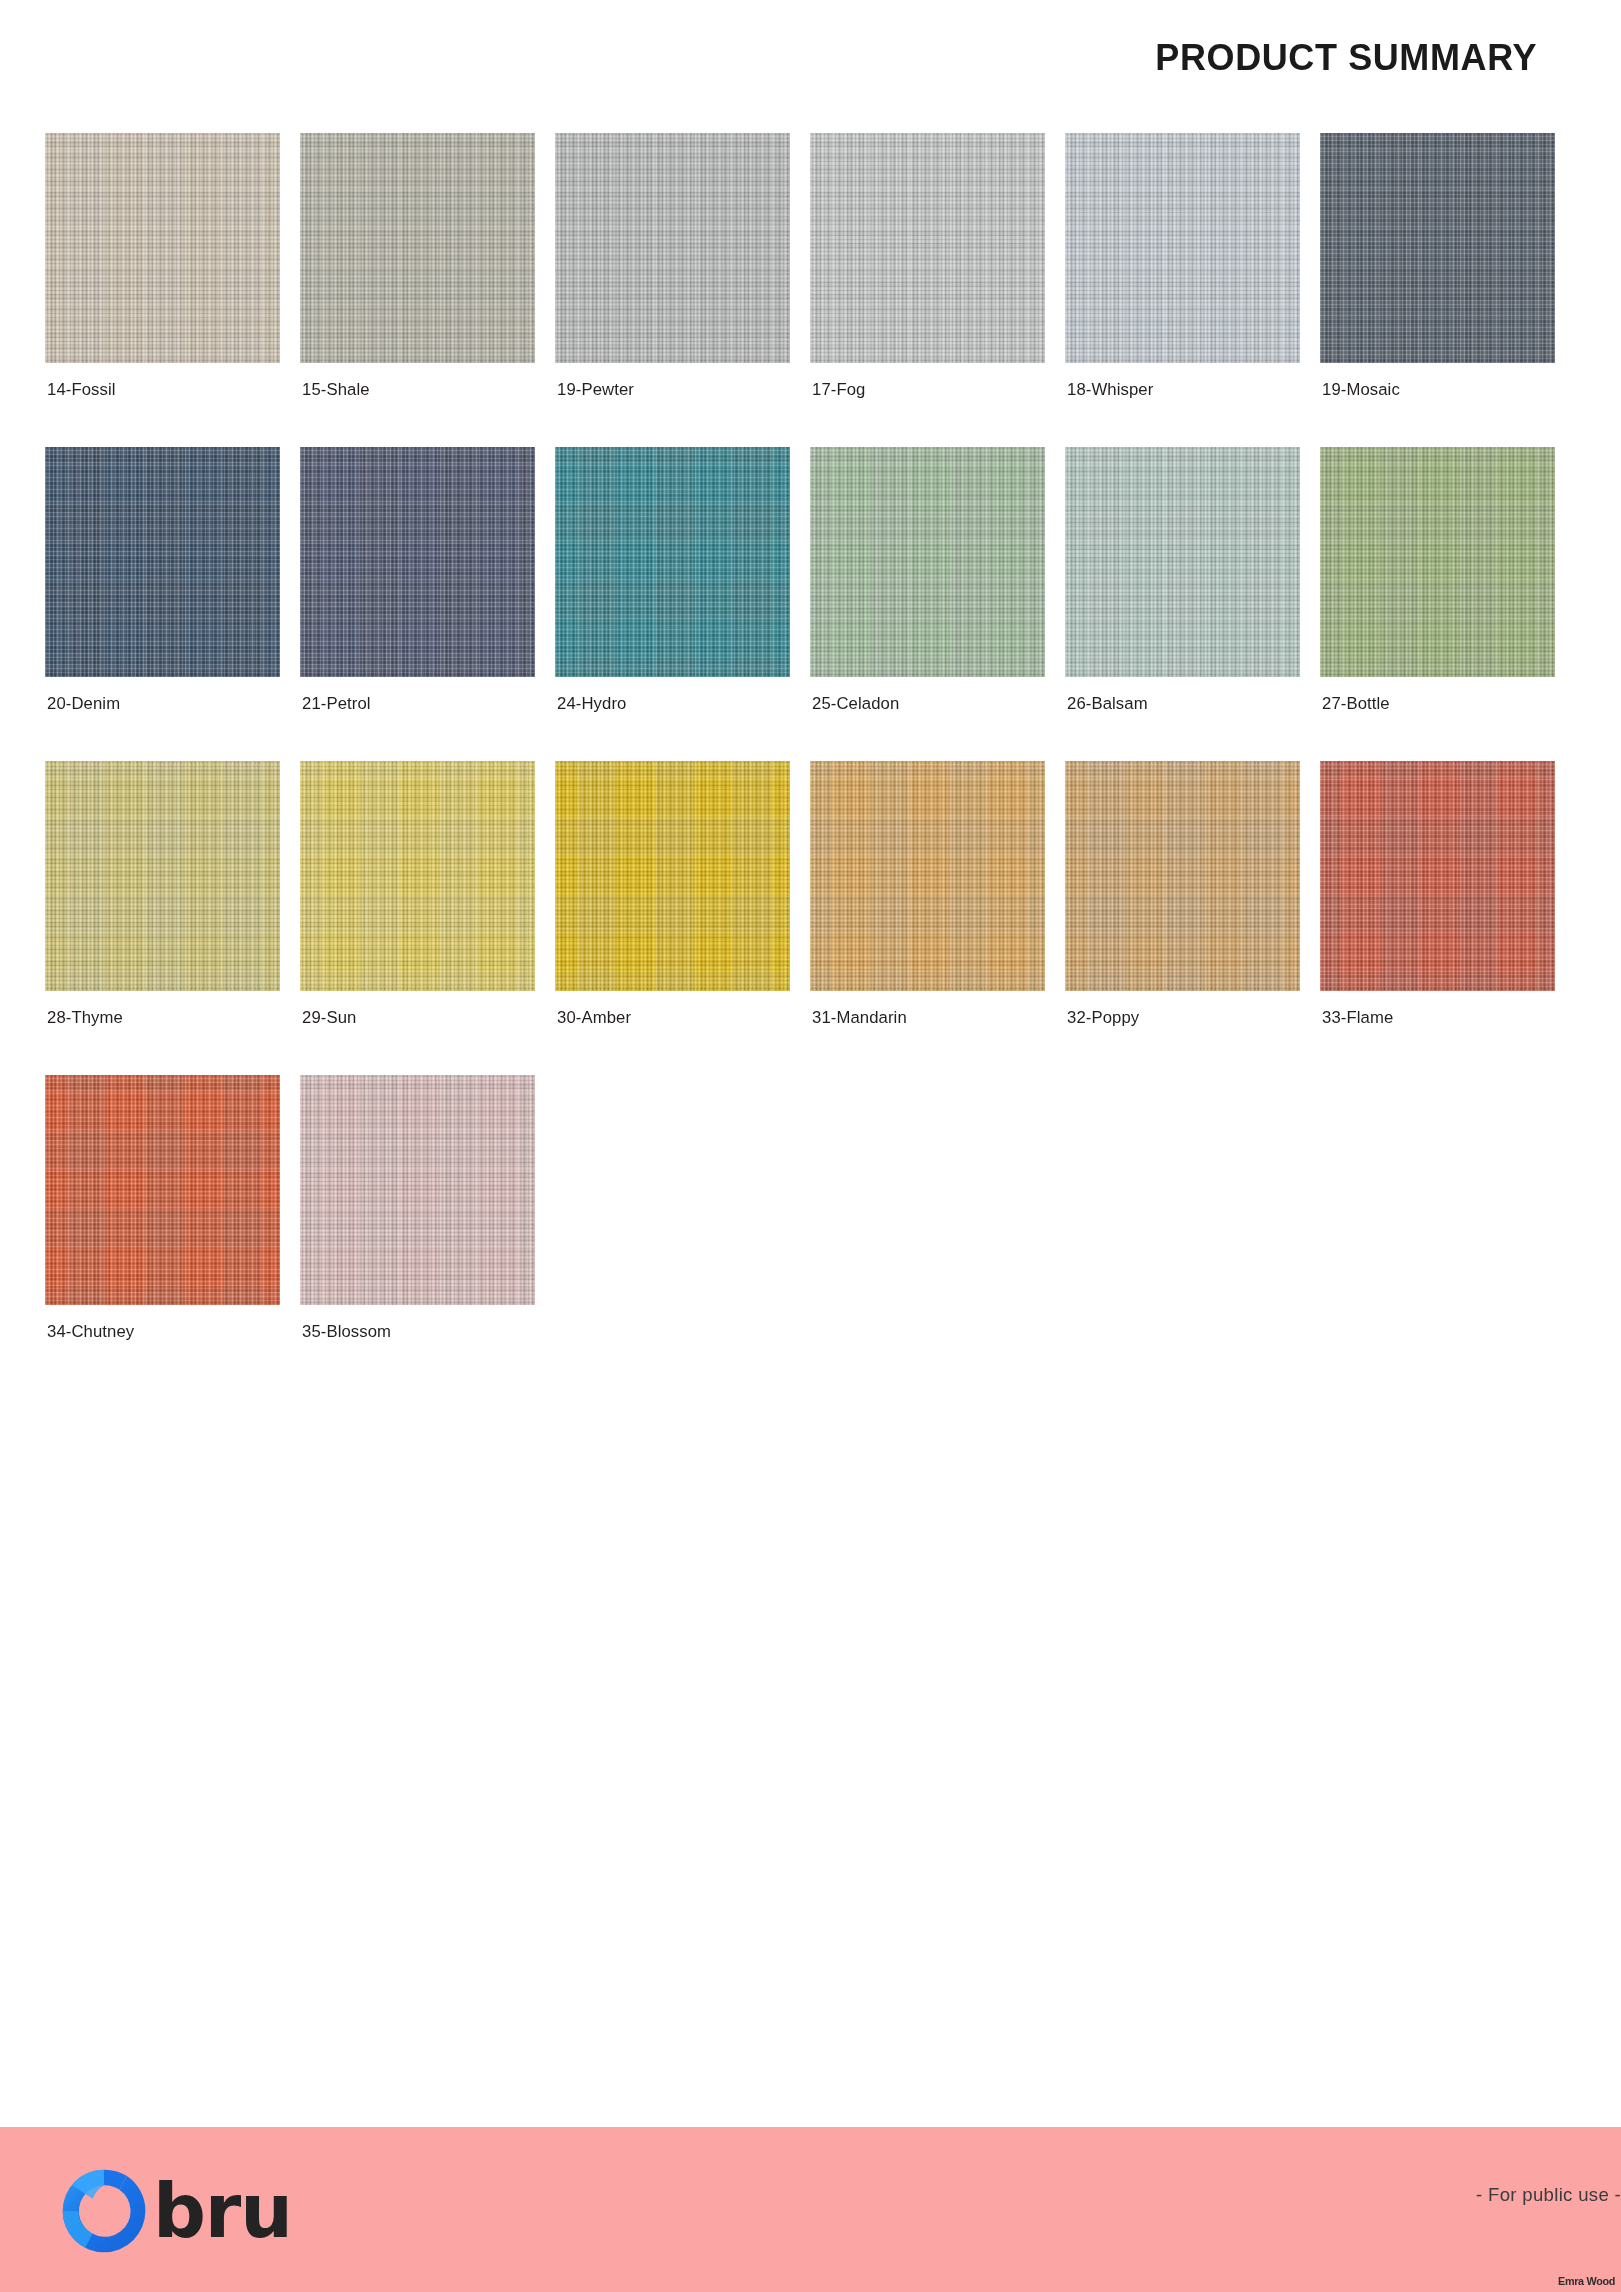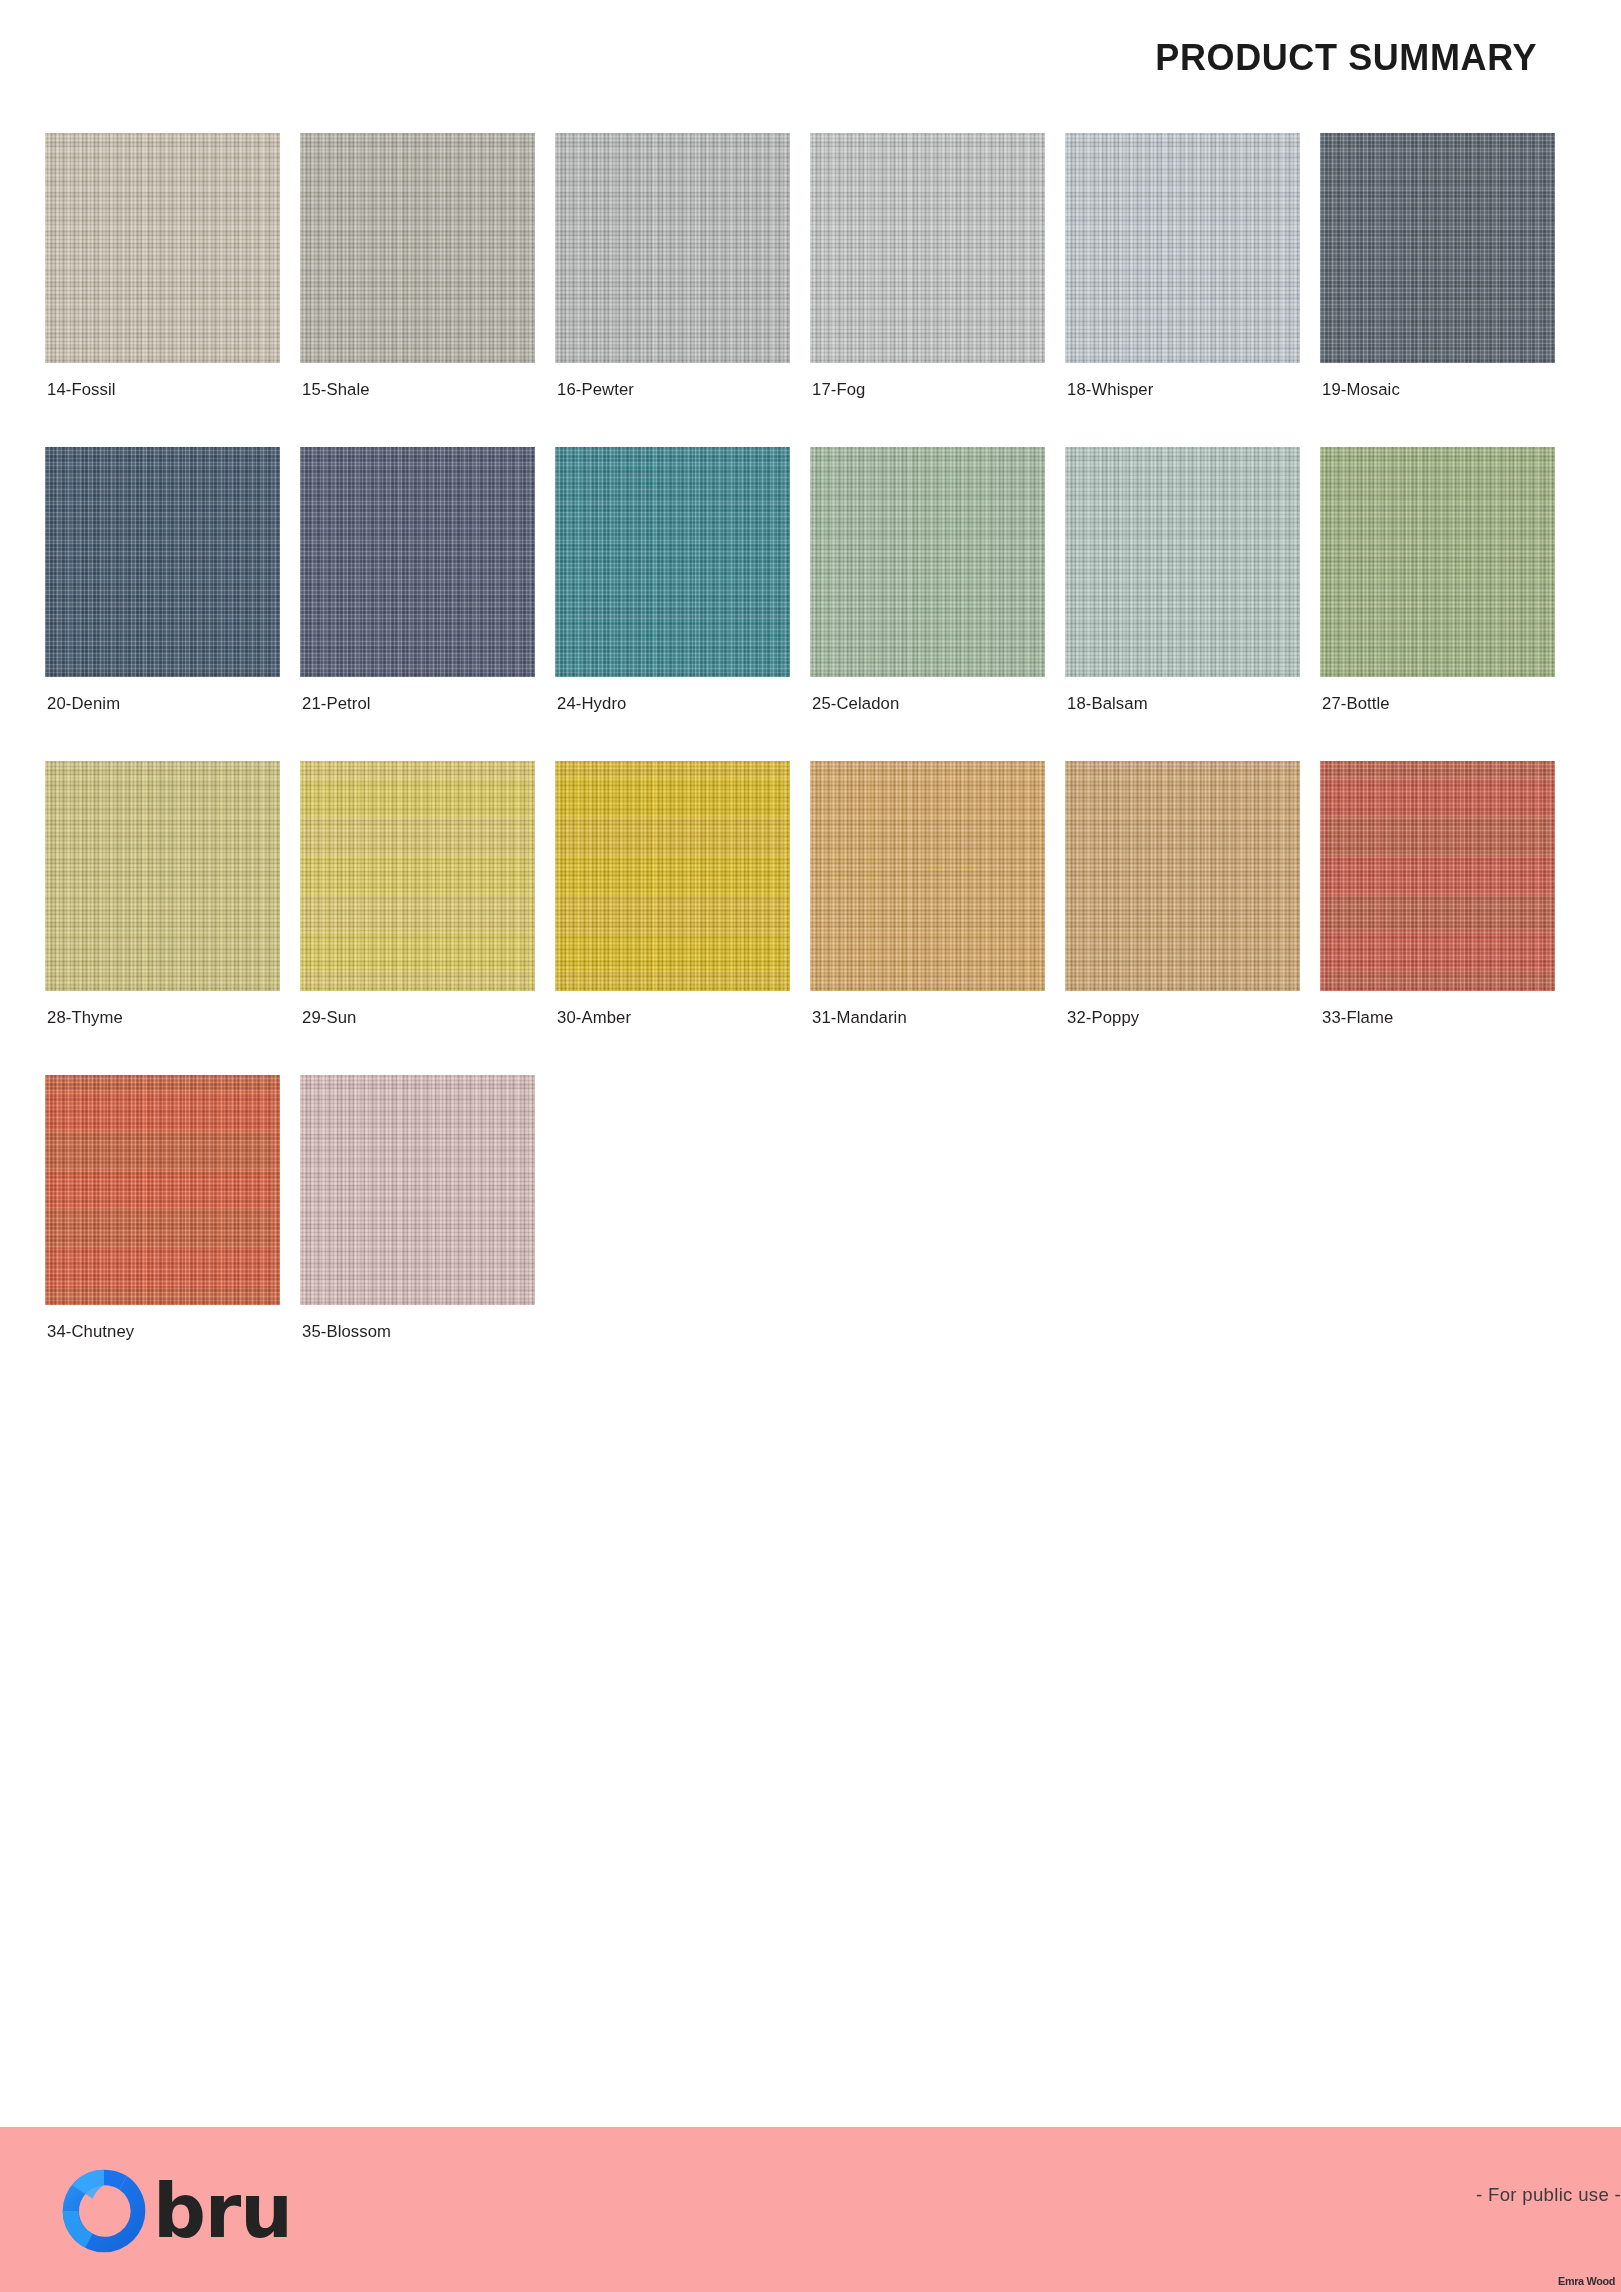--- a/index.html
+++ b/index.html
@@ -182,21 +182,21 @@
     <div class="swatch-cell">
       <div class="swatch-chip" style="background-color: rgb(205, 194, 178);"></div>
       <div class="swatch-label">14-Fossil</div>
     </div>
     <div class="swatch-cell">
       <div class="swatch-chip" style="background-color: rgb(183, 181, 168);"></div>
       <div class="swatch-label">15-Shale</div>
     </div>
     <div class="swatch-cell">
       <div class="swatch-chip" style="background-color: rgb(185, 187, 186);"></div>
-      <div class="swatch-label">16-Pewter</div>
+      <div class="swatch-label">19-Pewter</div>
     </div>
     <div class="swatch-cell">
       <div class="swatch-chip" style="background-color: rgb(196, 198, 198);"></div>
       <div class="swatch-label">17-Fog</div>
     </div>
     <div class="swatch-cell">
       <div class="swatch-chip" style="background-color: rgb(195, 202, 208);"></div>
       <div class="swatch-label">18-Whisper</div>
     </div>
     <div class="swatch-cell">
@@ -214,21 +214,21 @@
     <div class="swatch-cell">
       <div class="swatch-chip" style="background-color: rgb(61, 135, 145);"></div>
       <div class="swatch-label">24-Hydro</div>
     </div>
     <div class="swatch-cell">
       <div class="swatch-chip" style="background-color: rgb(163, 187, 159);"></div>
       <div class="swatch-label">25-Celadon</div>
     </div>
     <div class="swatch-cell">
       <div class="swatch-chip" style="background-color: rgb(180, 199, 192);"></div>
-      <div class="swatch-label">18-Balsam</div>
+      <div class="swatch-label">26-Balsam</div>
     </div>
     <div class="swatch-cell">
       <div class="swatch-chip" style="background-color: rgb(159, 180, 129);"></div>
       <div class="swatch-label">27-Bottle</div>
     </div>
     <div class="swatch-cell">
       <div class="swatch-chip" style="background-color: rgb(207, 196, 126);"></div>
       <div class="swatch-label">28-Thyme</div>
     </div>
     <div class="swatch-cell">

